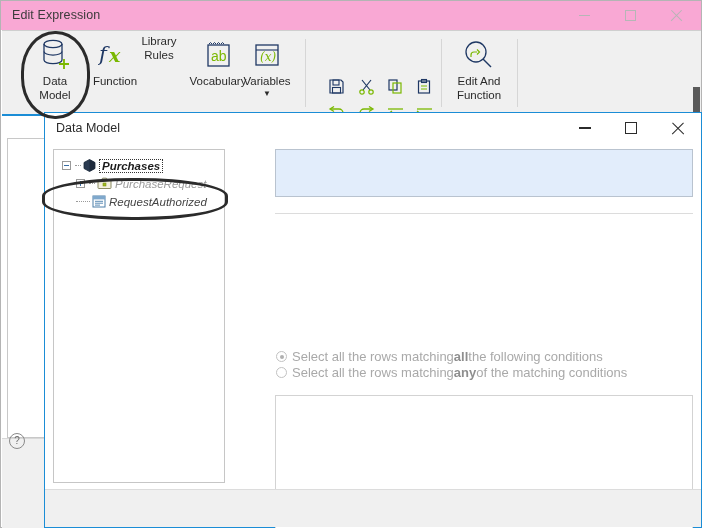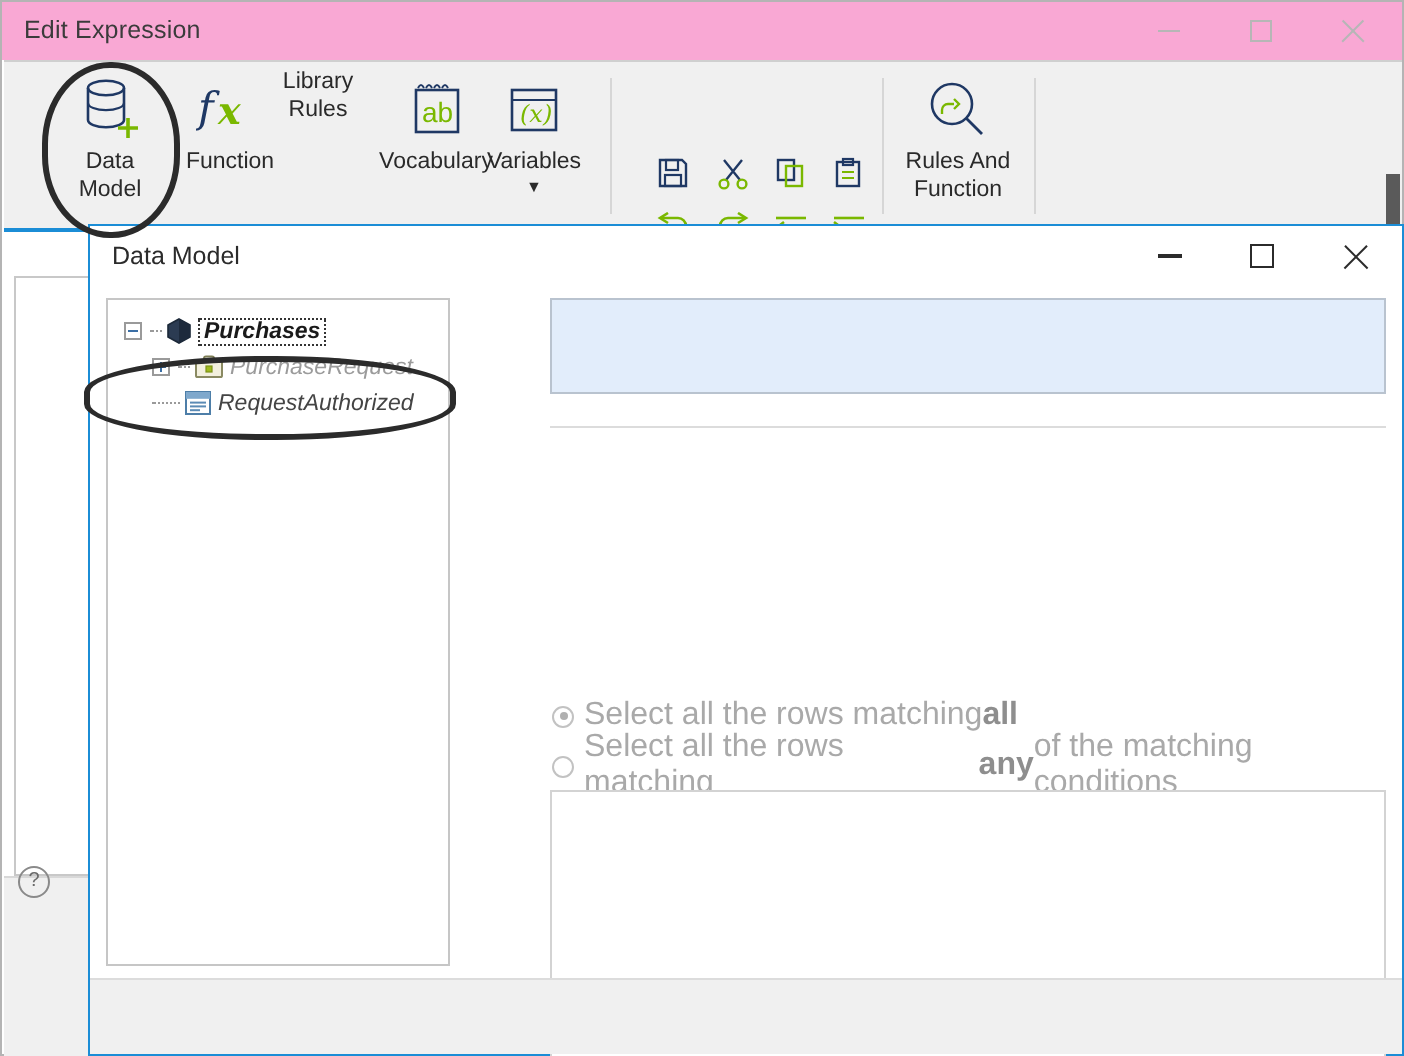--- a/index.html
+++ b/index.html
@@ -82,21 +82,21 @@
 
   
   .ico-cube{width:13px;height:13px;flex:none;position:relative;}
   .ico-case{width:15px;height:13px;flex:none;position:relative;}
   .ico-doc{width:14px;height:13px;flex:none;position:relative;}
 
   
   #blue-box{position:absolute;left:230px;top:36px;width:418px;height:48px;
             background:#e2edfb;border:1px solid #b9c3cf;box-sizing:border-box;}
   #hr-1{position:absolute;left:230px;top:100px;width:418px;height:1px;background:#dcdcdc;}
-  .radio-row{position:absolute;left:231px;display:flex;align-items:center;font-size:16px;color:#a9a9a9;}
+  .radio-row{position:absolute;left:231px;display:flex;align-items:center;font-size:13px;color:#a9a9a9;}
   #radio-all{top:236px;}
   #radio-any{top:252px;}
   .radio{width:11px;height:11px;border:1px solid #c2c2c2;border-radius:50%;background:#fff;
          margin-right:5px;flex:none;position:relative;box-sizing:border-box;}
   .radio.on:after{content:"";position:absolute;left:2.5px;top:2.5px;width:4px;height:4px;border-radius:50%;background:#b0b0b0;}
   .radio-row b{color:#8e8e8e;font-weight:bold;}
 
   #filter-box{position:absolute;left:230px;top:282px;width:418px;height:184px;
               border:1px solid #d3d3d3;background:#ffffff;box-sizing:border-box;}
   #filter-header{position:absolute;left:0;top:0;width:416px;height:21px;
@@ -251,21 +251,21 @@
     <div class="rb-item" style="left:444px;width:66px;">
       <div class="rb-ico">
         <svg width="36" height="32" viewBox="0 0 36 32">
           <circle cx="15" cy="13" r="10" fill="none" stroke="#1f3864" stroke-width="1.3"></circle>
           <line x1="22" y1="20" x2="30" y2="28" stroke="#1f3864" stroke-width="1.4"></line>
           <path d="M10 16 a3 3 0 0 1 3 -3 h3" fill="none" stroke="#7ab800" stroke-width="1.2"></path>
           <path d="M16 10.5 L18.5 13 L16 15.5" fill="none" stroke="#7ab800" stroke-width="1.2"></path>
           <path d="M10 16 v2" stroke="#7ab800" stroke-width="1.2"></path>
         </svg>
       </div>
-      <div class="rb-label">Rules And</div>
+      <div class="rb-label">Edit And</div>
       <div class="rb-label">Function</div>
     </div>
 
     <div class="v-sep" style="left:515px;"></div>
   </div>
 
   <div id="ribbon-sep-line"></div>
   <div id="bg-right-scroll"></div>
 
   <div id="bg-left-panel"></div>
@@ -333,20 +333,21 @@
     </div>
   </div>
 
   <div id="blue-box"></div>
   <div id="hr-1"></div>
 
   <div class="radio-row" id="radio-all">
     <span class="radio on"></span>
     <span>Select all the rows matching </span>
     <b>all</b>
+    <span> the following conditions</span>
   </div>
 
   <div class="radio-row" id="radio-any">
     <span class="radio"></span>
     <span>Select all the rows matching </span>
     <b>any</b>
     <span> of the matching conditions</span>
   </div>
 
   <div id="filter-box">

